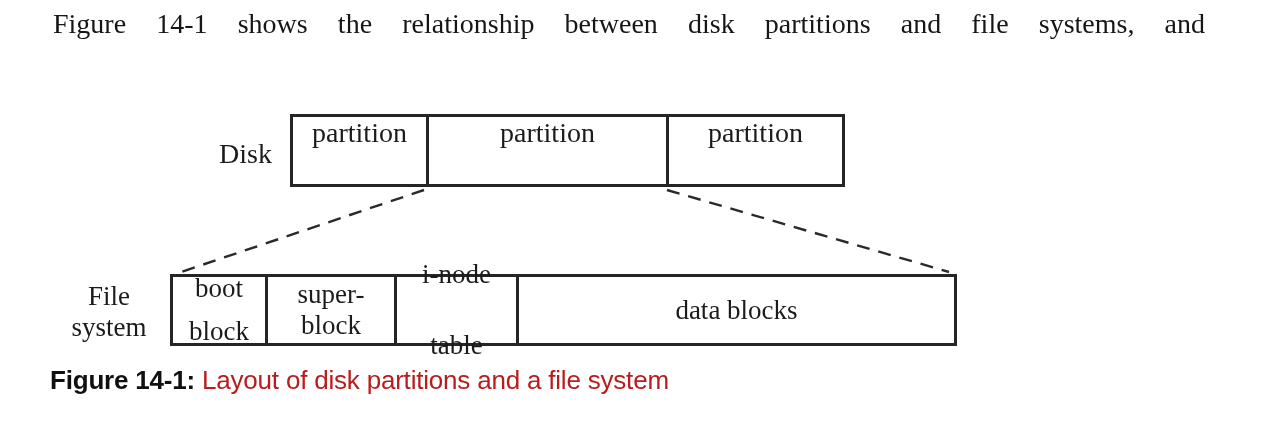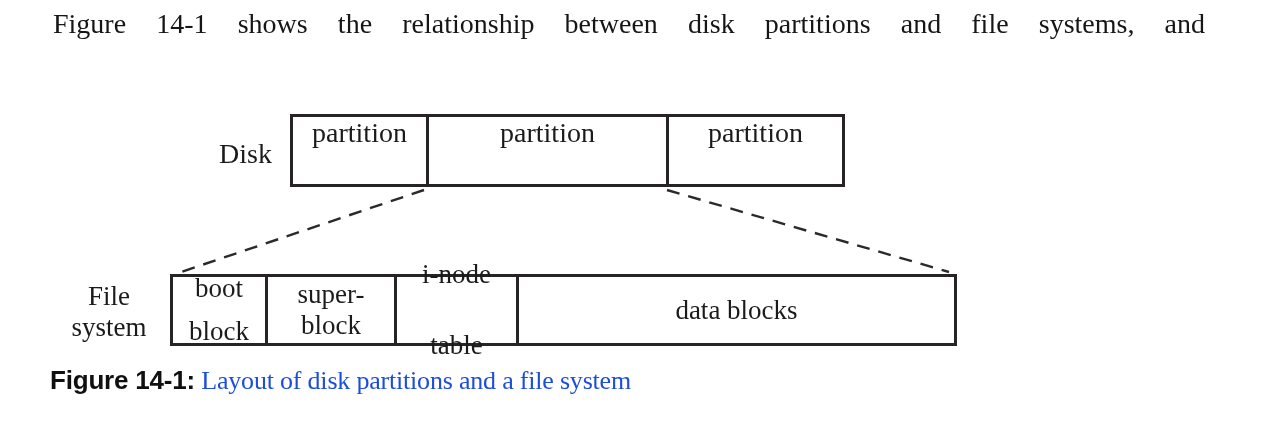--- a/index.html
+++ b/index.html
@@ -113,21 +113,21 @@
     position: absolute;
     left: 50px;
     top: 365px;
     font-family: "Liberation Sans", "DejaVu Sans", sans-serif;
     font-size: 26px;
     color: #101010;
     letter-spacing: -0.2px;
     white-space: nowrap;
   }
   .caption .cap-label { font-weight: 700; text-align: center; }
-  .caption .cap-text { font-weight: 400; color: #1d4ed8; font-family: Liberation Serif, serif; }
+  .caption .cap-text { font-weight: 400; color: #b91c1c; }
 </style>
 </head>
 <body>
 
 <div class="page">
 
   <div class="intro">
     <div class="l1">Figure 14-1 shows the relationship between disk partitions and file systems, and</div>
   </div>
 

